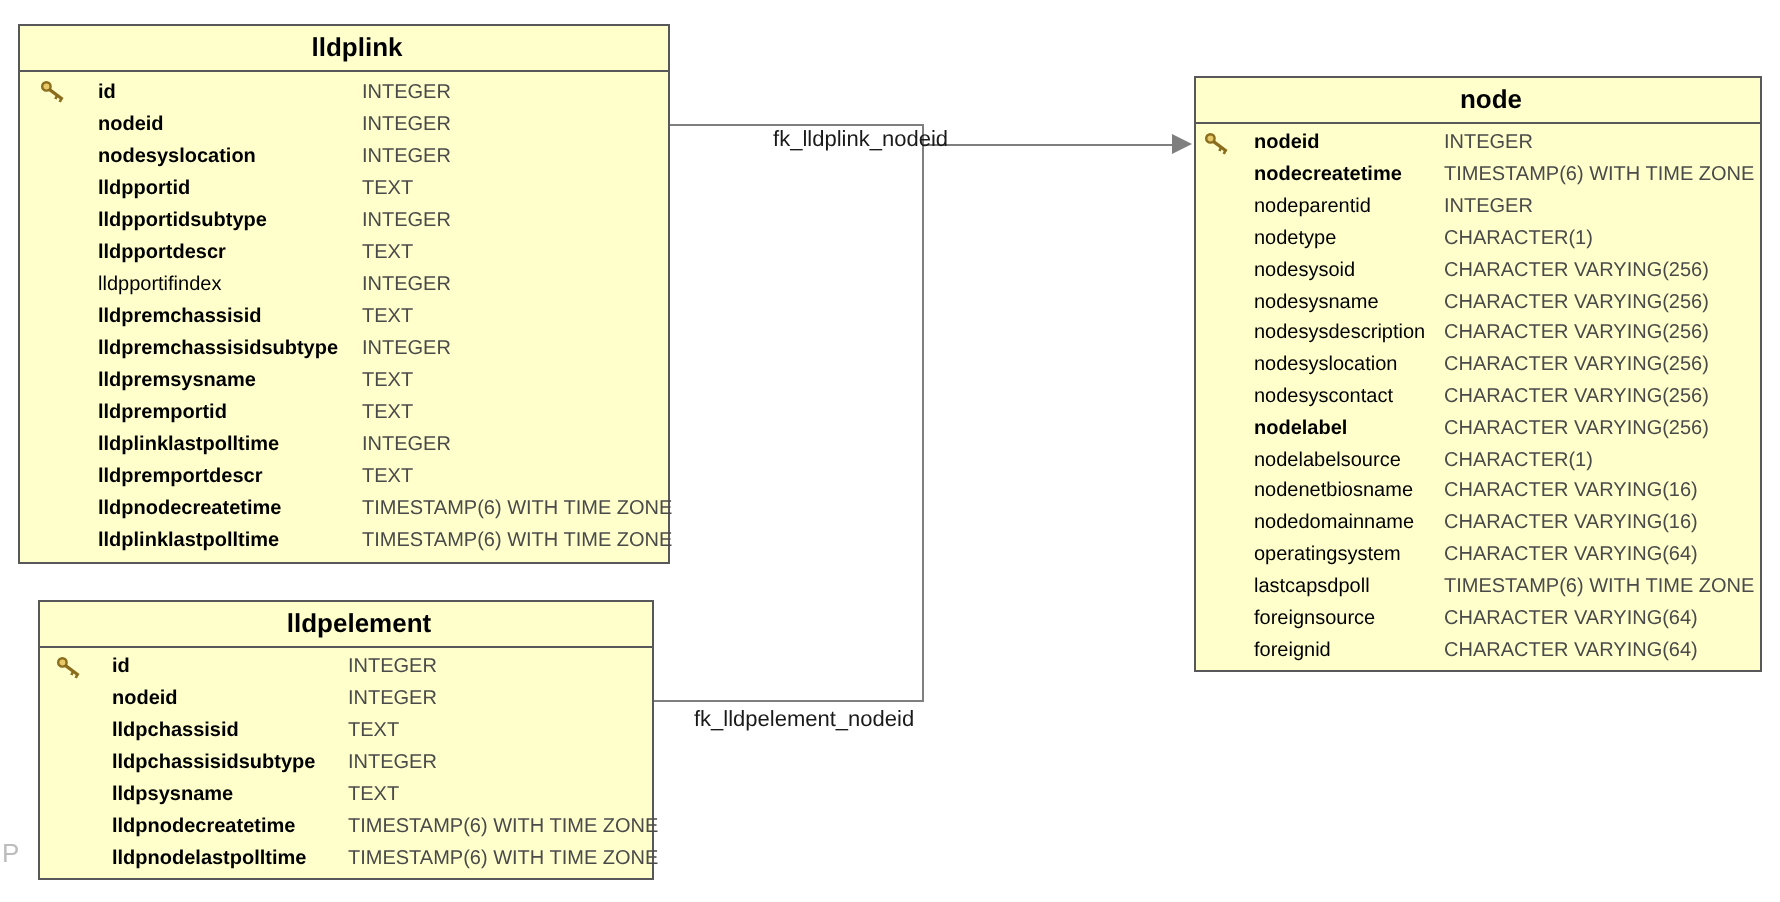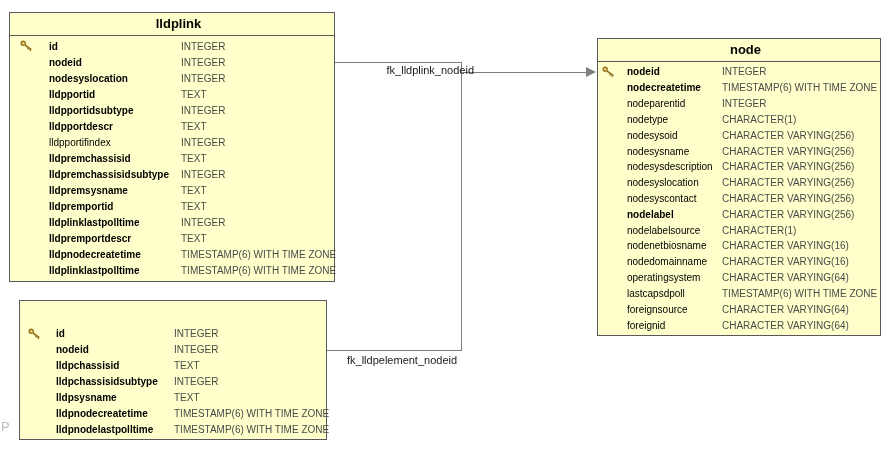--- a/index.html
+++ b/index.html
@@ -148,20 +148,21 @@
         </div>
         <div class="row bold">
           <span class="cell-key"></span>
           <span class="cell-name">lldplinklastpolltime</span>
           <span class="cell-type">TIMESTAMP(6) WITH TIME ZONE</span>
         </div>
       </div>
   </div>
 
   <div class="tbl tbl--lldpelement">
+    <div class="tbl__header">lldpelement</div>
     <div class="tbl__rows">
         <div class="row bold">
           <span class="cell-key">
             <svg width="13" height="12" viewBox="0 0 13 12" aria-hidden="true">
               <g stroke="#8a6d1d" fill="#E8C96A" stroke-width="1.2">
                 <circle cx="3.2" cy="3.2" r="2.1"></circle>
                 <path d="M4.8 4.8 L11.3 9.6" fill="none" stroke-width="1.6"></path>
                 <path d="M8.6 7.6 L7.7 9.5" fill="none" stroke-width="1.3"></path>
                 <path d="M10.7 9.1 L9.9 11.0" fill="none" stroke-width="1.3"></path>
               </g>

